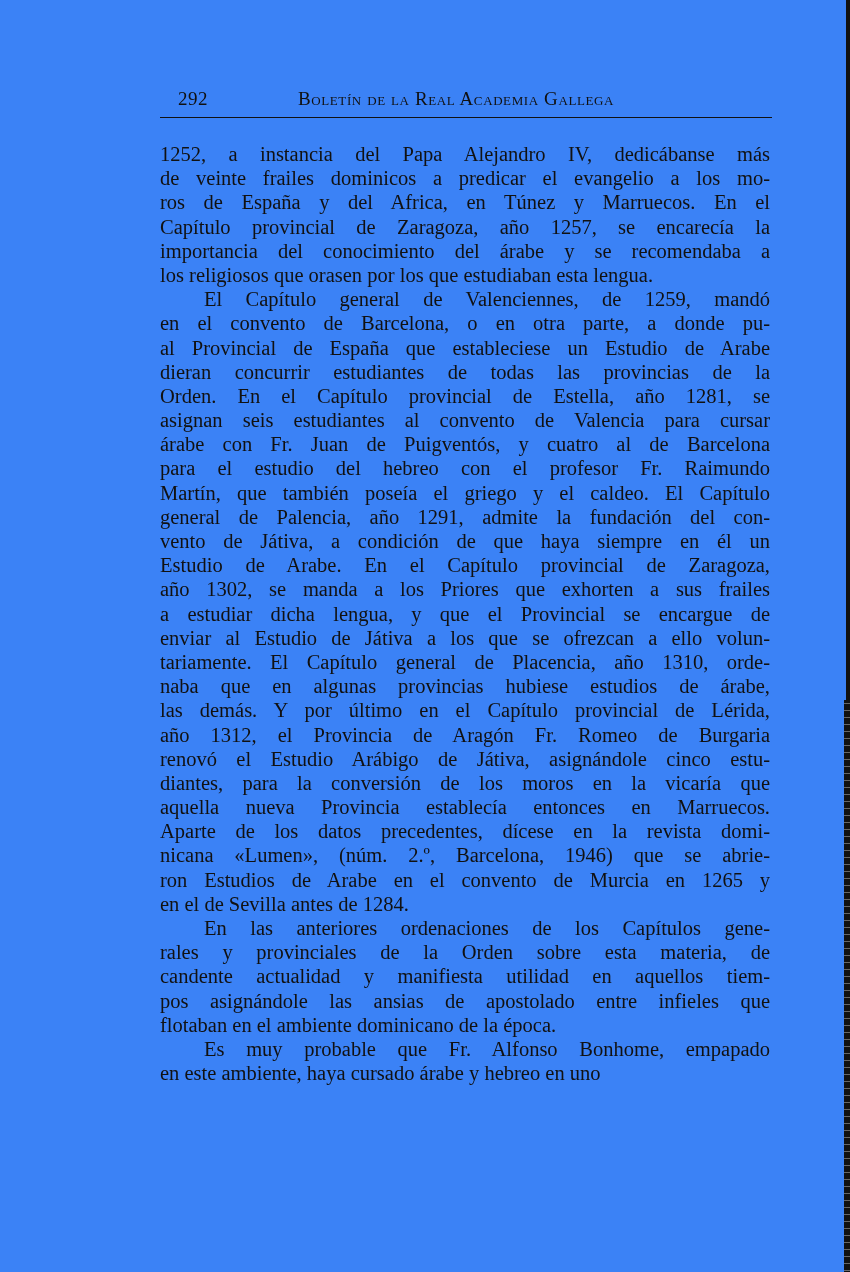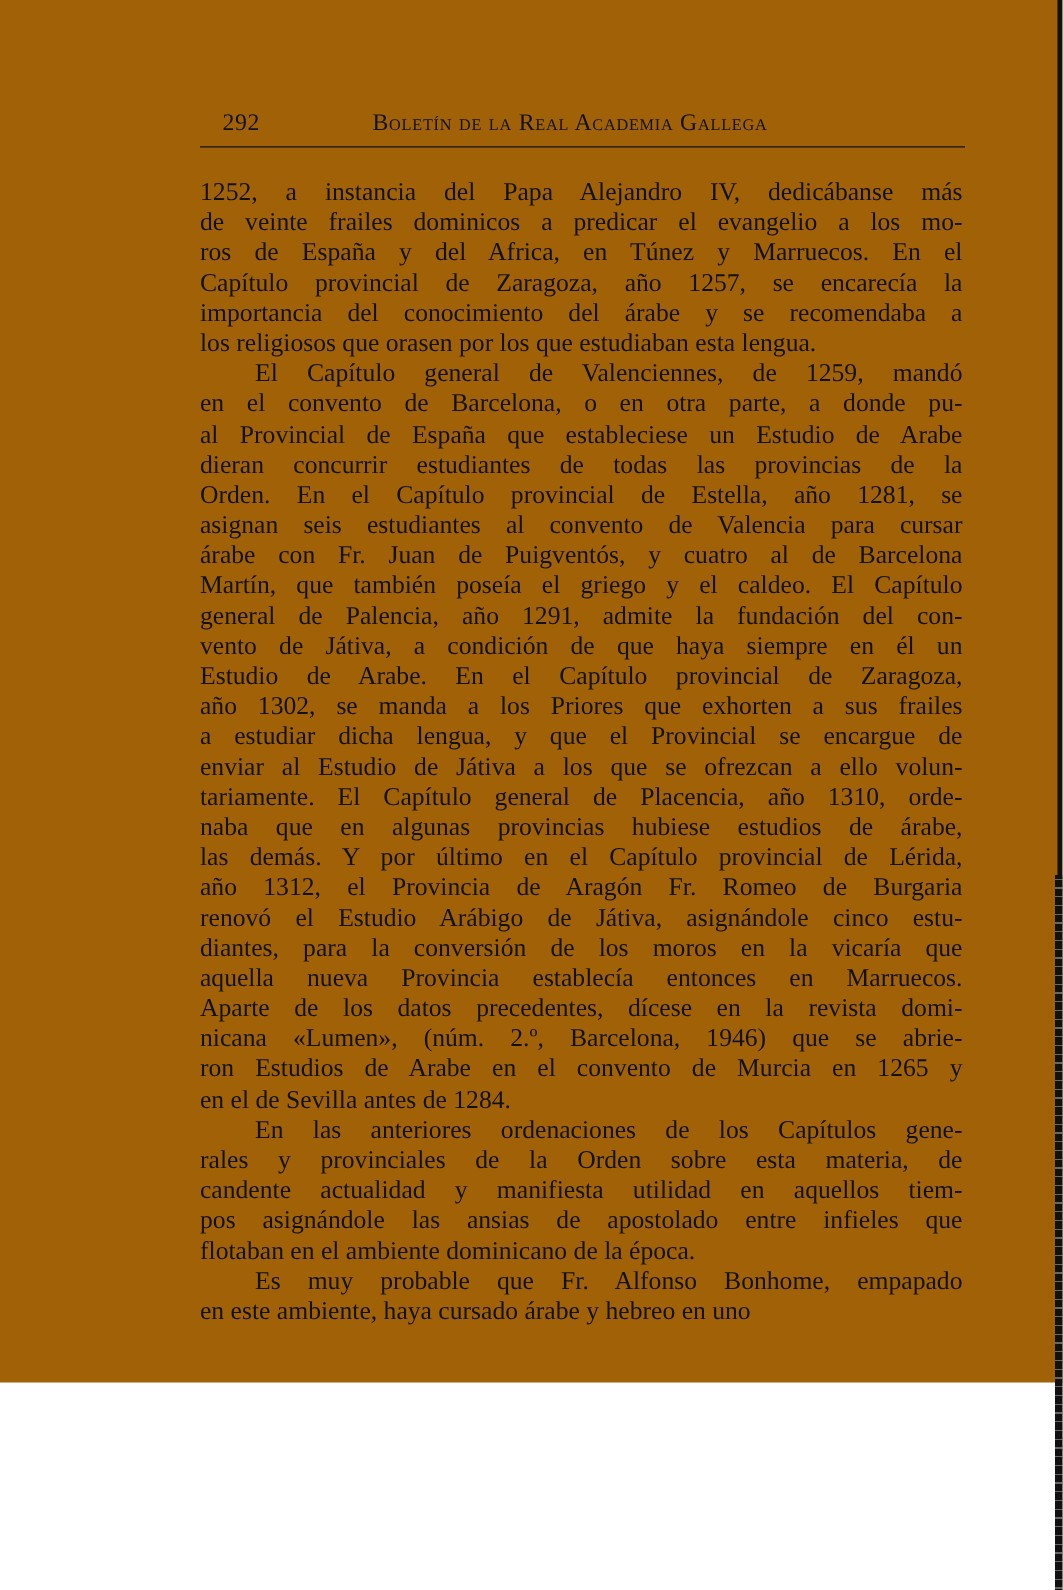--- a/index.html
+++ b/index.html
@@ -1,18 +1,18 @@
 <!DOCTYPE html>
 <html><head>
   <meta charset="utf-8">
   <style>
     html, body { margin: 0; padding: 0; background: #ffffff; }
     body { width: 850px; height: 1272px; position: relative; overflow: hidden; }
     .page {
-      position: absolute; left: 0; top: 0; width: 850px; height: 1106px; background: #a16207;
+      position: absolute; left: 0; top: 0; width: 850px; height: 1272px; background: #3b82f6;
     }
     .scan-edge {
       position: absolute; right: 0; top: 0; width: 4px; height: 1272px;
       background: #111111;
     }
     .scan-edge-lower {
       position: absolute; right: 0; top: 700px; width: 6px; height: 572px;
       background: repeating-linear-gradient(180deg, #111 0 3px, #666 3px 4px, #111 4px 7px);
     }
     .running-head {
@@ -63,20 +63,21 @@
         <span class="line last">los religiosos que orasen por los que estudiaban esta lengua.</span>
       </p>
       <p>
         <span class="line indent">El Capítulo general de Valenciennes, de 1259, mandó</span>
         <span class="line">en el convento de Barcelona, o en otra parte, a donde pu-</span>
         <span class="line">al Provincial de España que estableciese un Estudio de Arabe</span>
         <span class="line">dieran concurrir estudiantes de todas las provincias de la</span>
         <span class="line">Orden. En el Capítulo provincial de Estella, año 1281, se</span>
         <span class="line">asignan seis estudiantes al convento de Valencia para cursar</span>
         <span class="line">árabe con Fr. Juan de Puigventós, y cuatro al de Barcelona</span>
+        <span class="line">para el estudio del hebreo con el profesor Fr. Raimundo</span>
         <span class="line">Martín, que también poseía el griego y el caldeo. El Capítulo</span>
         <span class="line">general de Palencia, año 1291, admite la fundación del con-</span>
         <span class="line">vento de Játiva, a condición de que haya siempre en él un</span>
         <span class="line">Estudio de Arabe. En el Capítulo provincial de Zaragoza,</span>
         <span class="line">año 1302, se manda a los Priores que exhorten a sus frailes</span>
         <span class="line">a estudiar dicha lengua, y que el Provincial se encargue de</span>
         <span class="line">enviar al Estudio de Játiva a los que se ofrezcan a ello volun-</span>
         <span class="line">tariamente. El Capítulo general de Placencia, año 1310, orde-</span>
         <span class="line">naba que en algunas provincias hubiese estudios de árabe,</span>
         <span class="line">las demás. Y por último en el Capítulo provincial de Lérida,</span>

